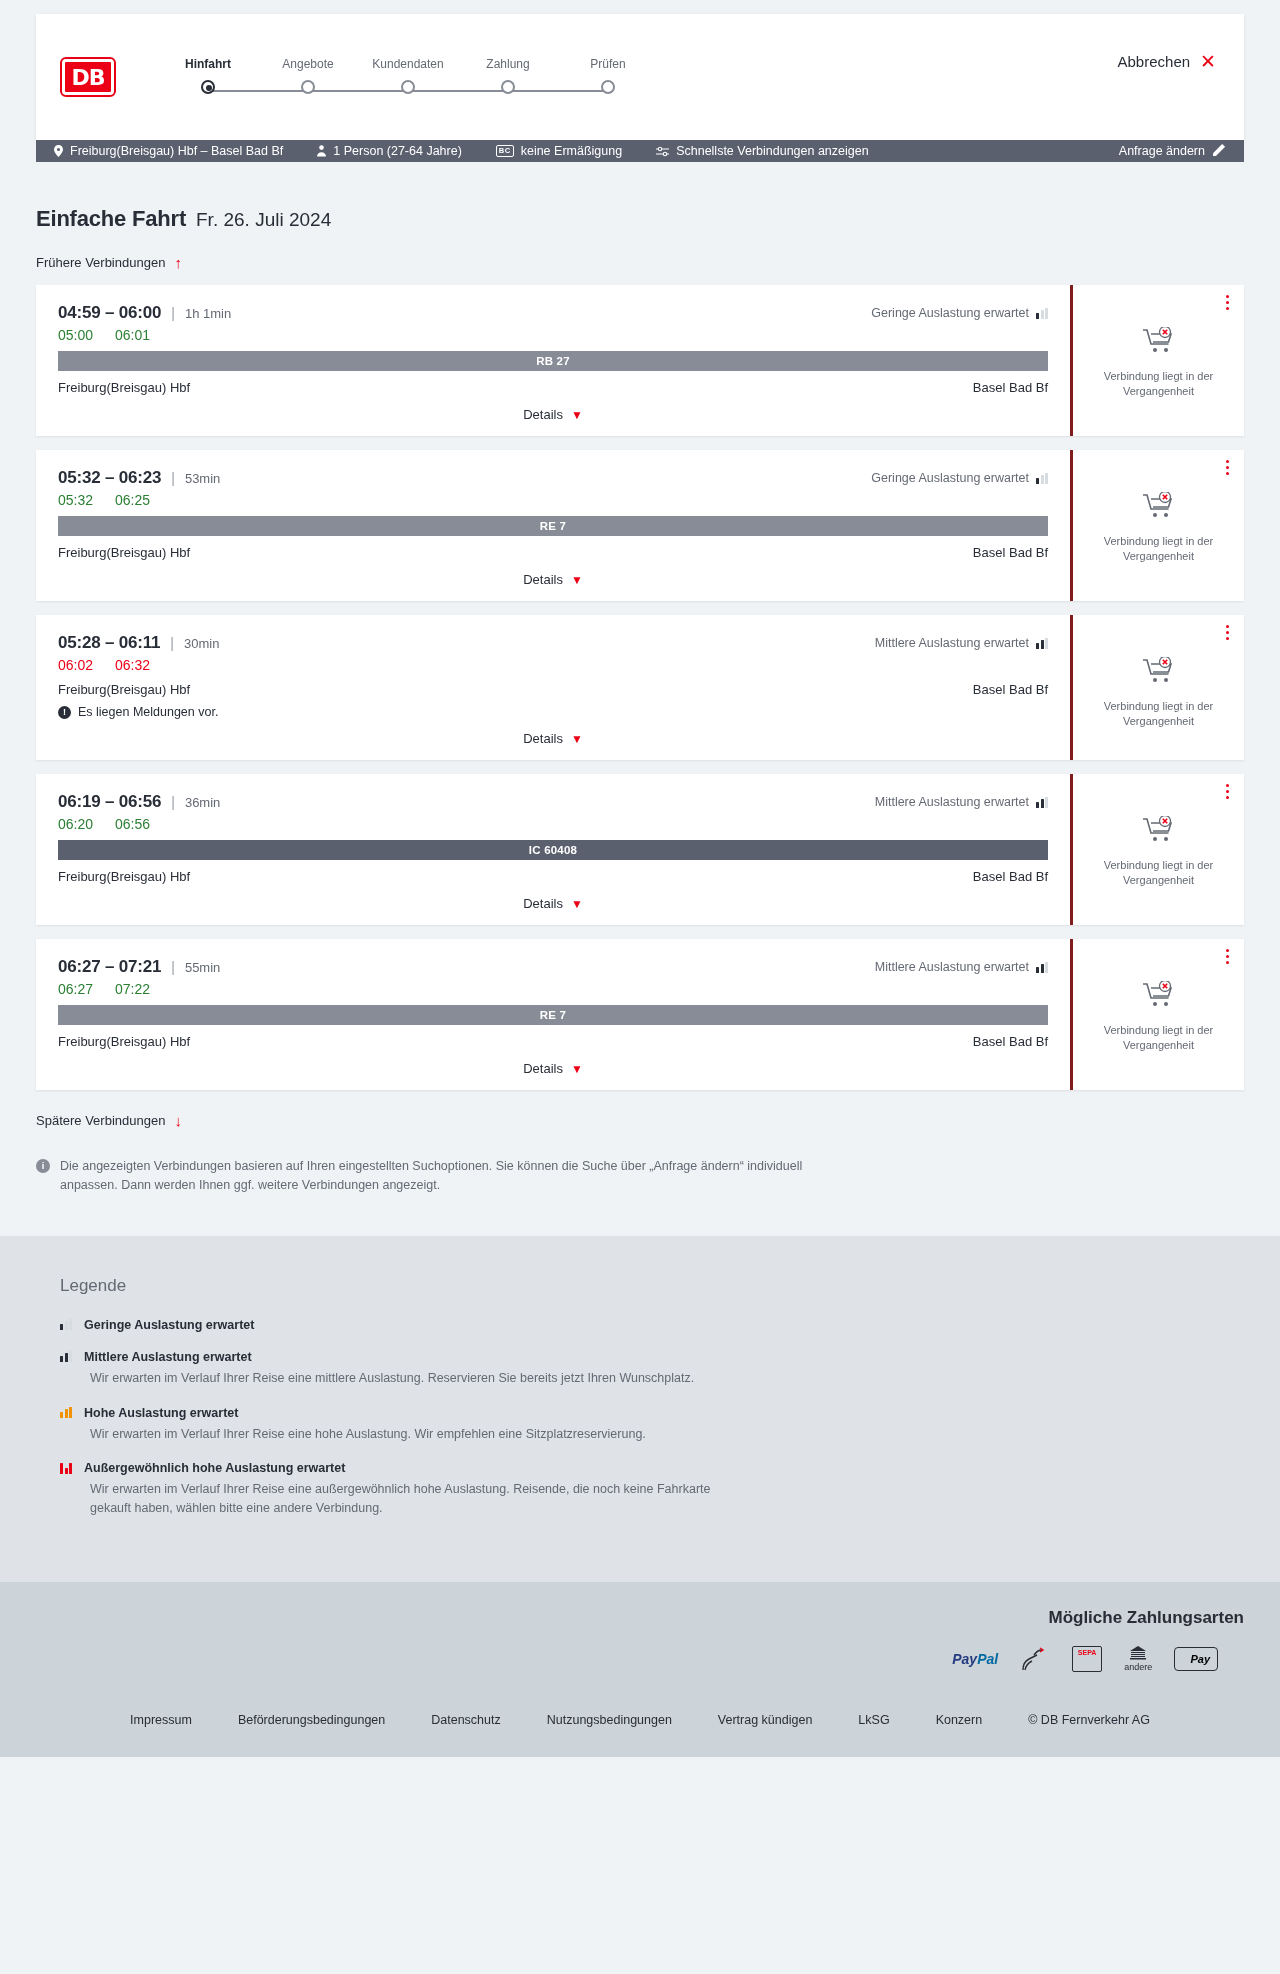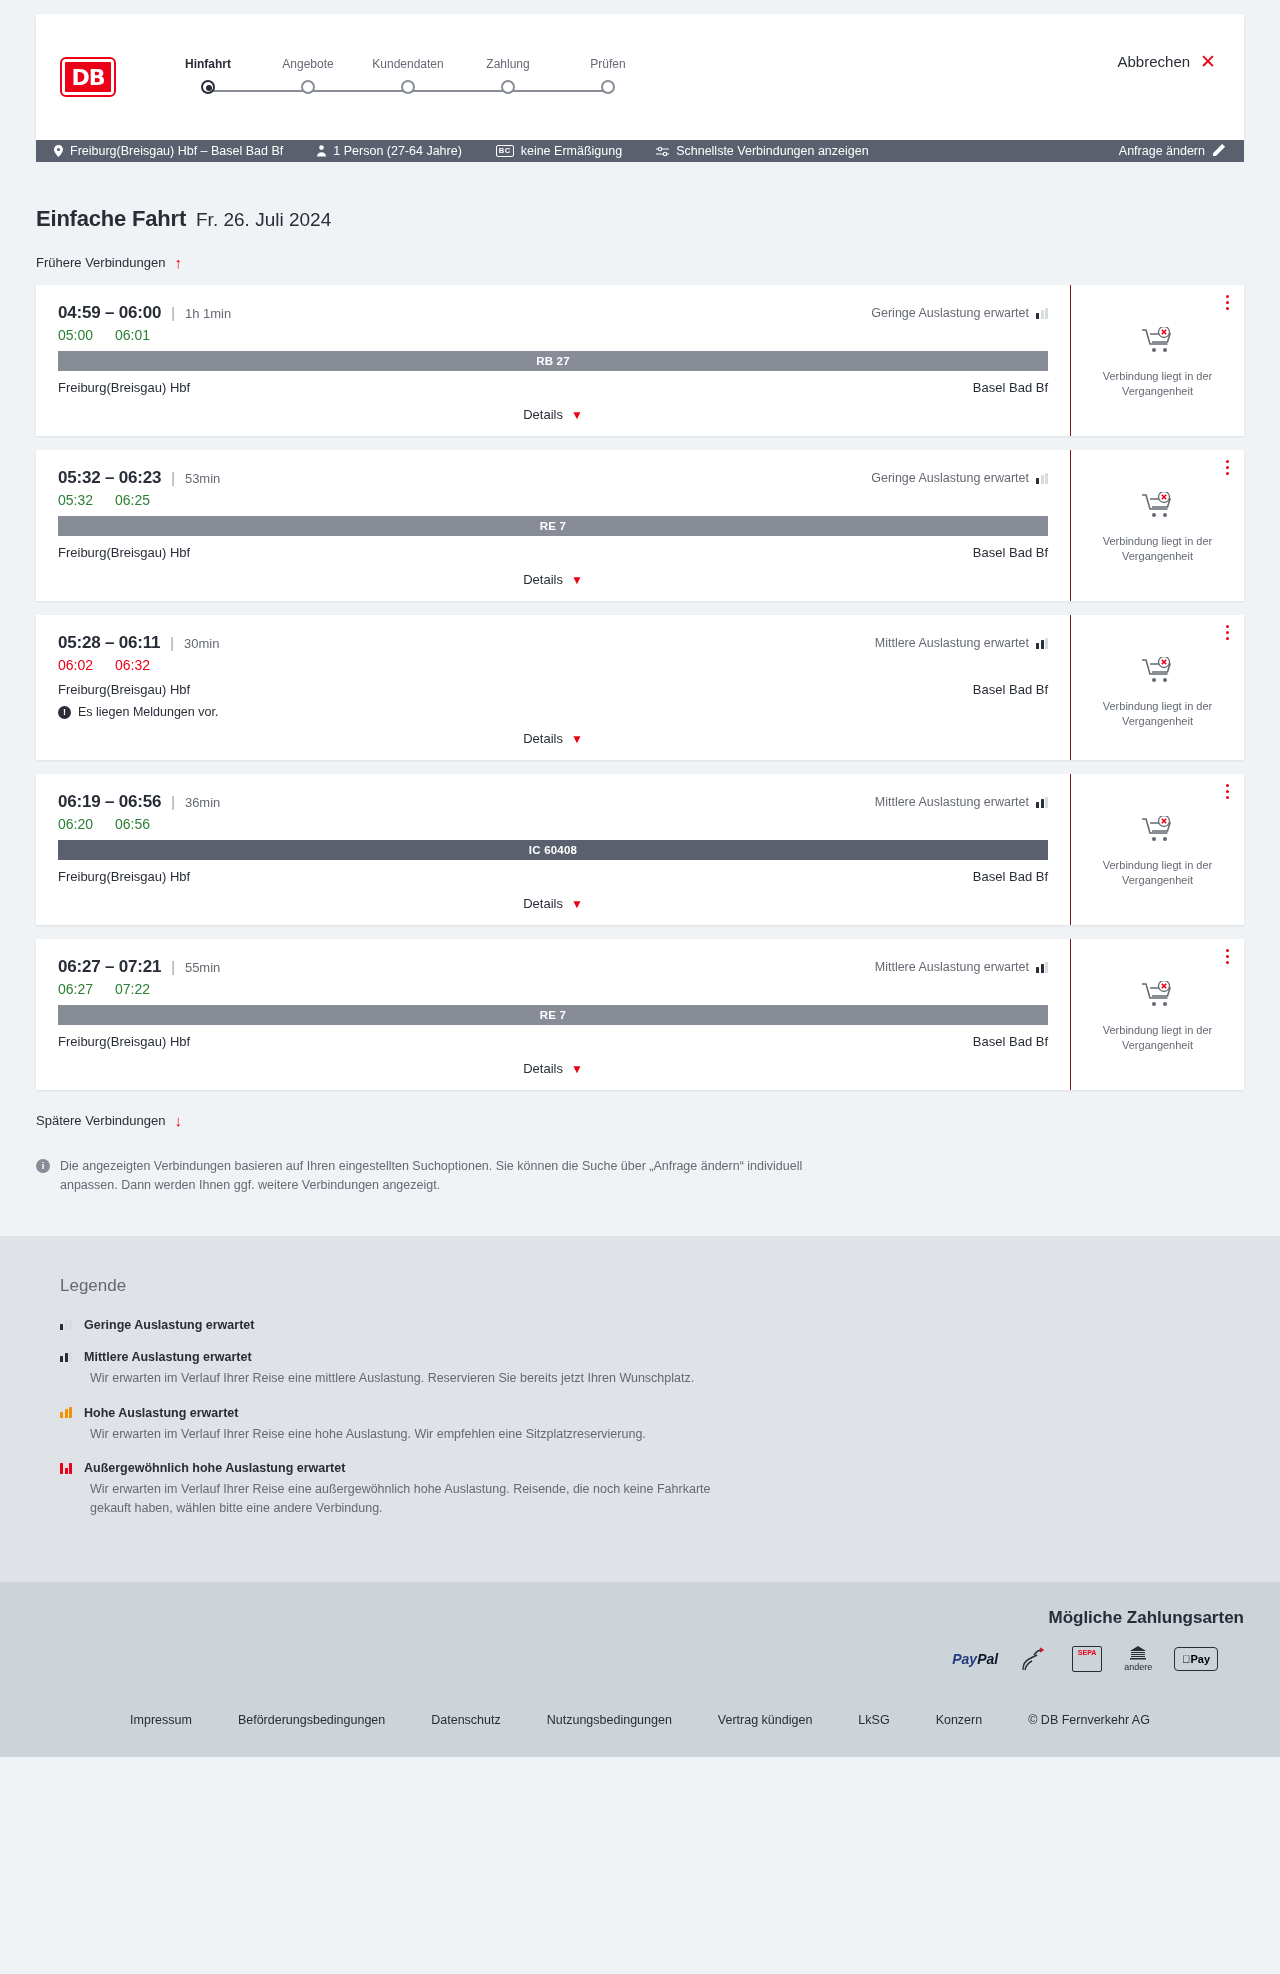--- a/index.html
+++ b/index.html
@@ -129,21 +129,21 @@
   
   .card {
     display: flex;
     background: #fff;
     margin-top: 14px;
     box-shadow: 0 1px 2px rgba(0,0,0,.08);
   }
   .card-left { flex: 1; padding: 18px 22px 14px 22px; }
   .card-right {
     width: 174px;
-    border-left: 1px solid #7f1d1d;
+    border-left: 3px solid #7f1d1d;
     padding: 10px 8px 16px 8px;
     display: flex; flex-direction: column; align-items: center;
     position: relative;
     text-align: center;
   }
   .kebab {
     position: absolute; top: 10px; right: 14px;
     color: #ec0016; font-size: 15px; letter-spacing: 0; line-height: 6px;
     cursor: pointer; width: 4px;
   }
@@ -266,33 +266,33 @@
   .payments h3 { font-size: 17px; font-weight: bold; color: #282d37; }
   .pay-row {
     display: flex; justify-content: flex-end; align-items: center;
     gap: 22px; margin-top: 18px; padding-right: 26px;
   }
   .pay-chip { display: flex; align-items: center; justify-content: center; }
   .paypal {
     font-size: 14px; font-weight: bold; font-style: italic;
     color: #253b80;
   }
-  .paypal .p2 { color: #0f172a; }
+  .paypal .p2 { color: #0369a1; }
   .sepa-box {
     width: 30px; height: 26px; border: 1.4px solid #282d37; border-radius: 2px;
     font-size: 7px; color: #ec0016; font-weight: bold;
     display:flex; align-items:flex-start; justify-content:center; padding-top:2px;
     position: relative;
   }
   .giro {
     font-size: 9px; color: #282d37; text-align: center; line-height: 1.1;
   }
   .apay {
     border: 1.4px solid #282d37; border-radius: 4px;
-    padding: 5px 7px; font-size: 11px; font-weight: 600; color: #000;
+    padding: 5px 7px; font-size: 11px; font-weight: 600; color: #000; font-style: italic;
   }
   .hand { font-size: 20px; }
 
   .footer-links {
     background: #ccd3d9;
     padding: 18px 36px 30px 36px;
     display: flex; justify-content: center; gap: 46px;
     font-size: 12.5px; color: #282d37;
   }
   .footer-links span { cursor: pointer; white-space: nowrap; }

